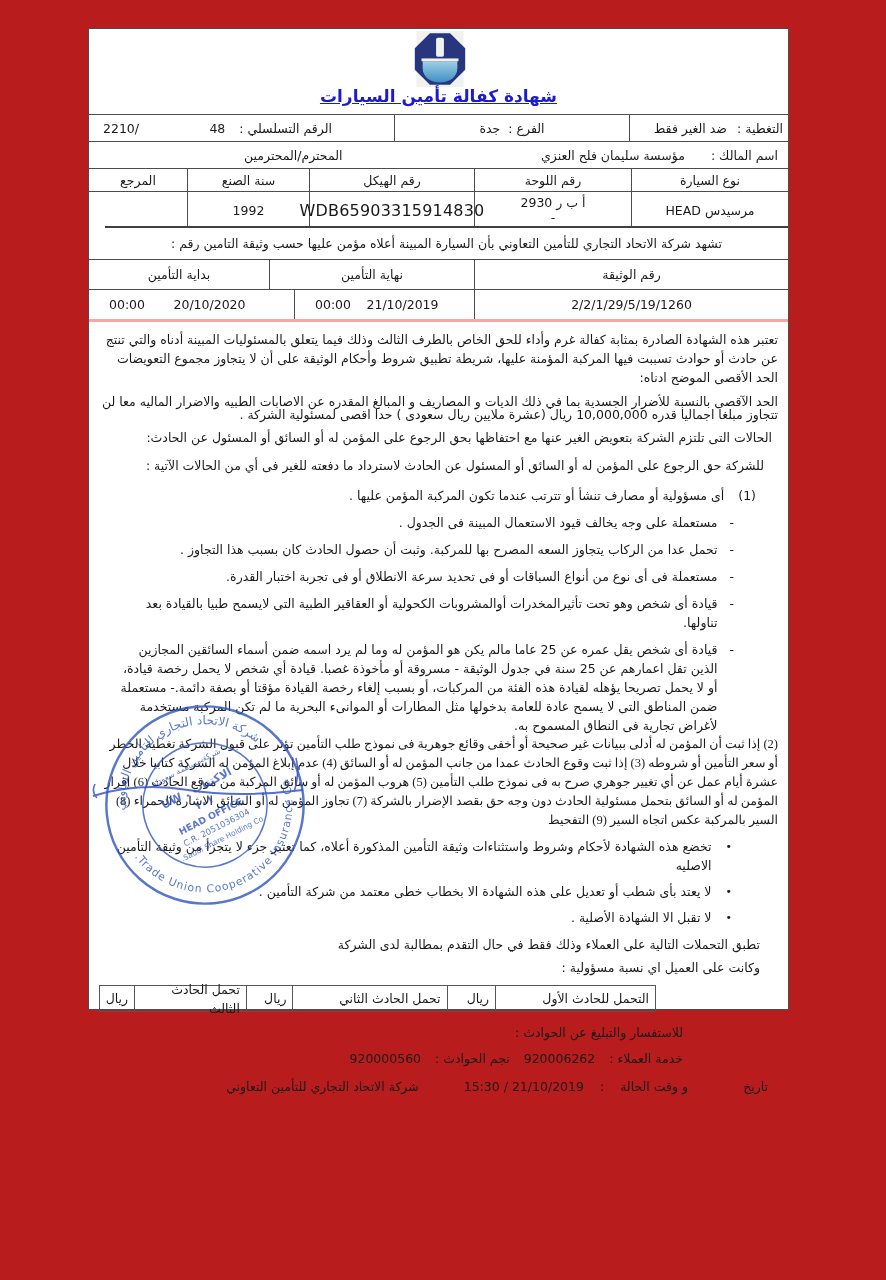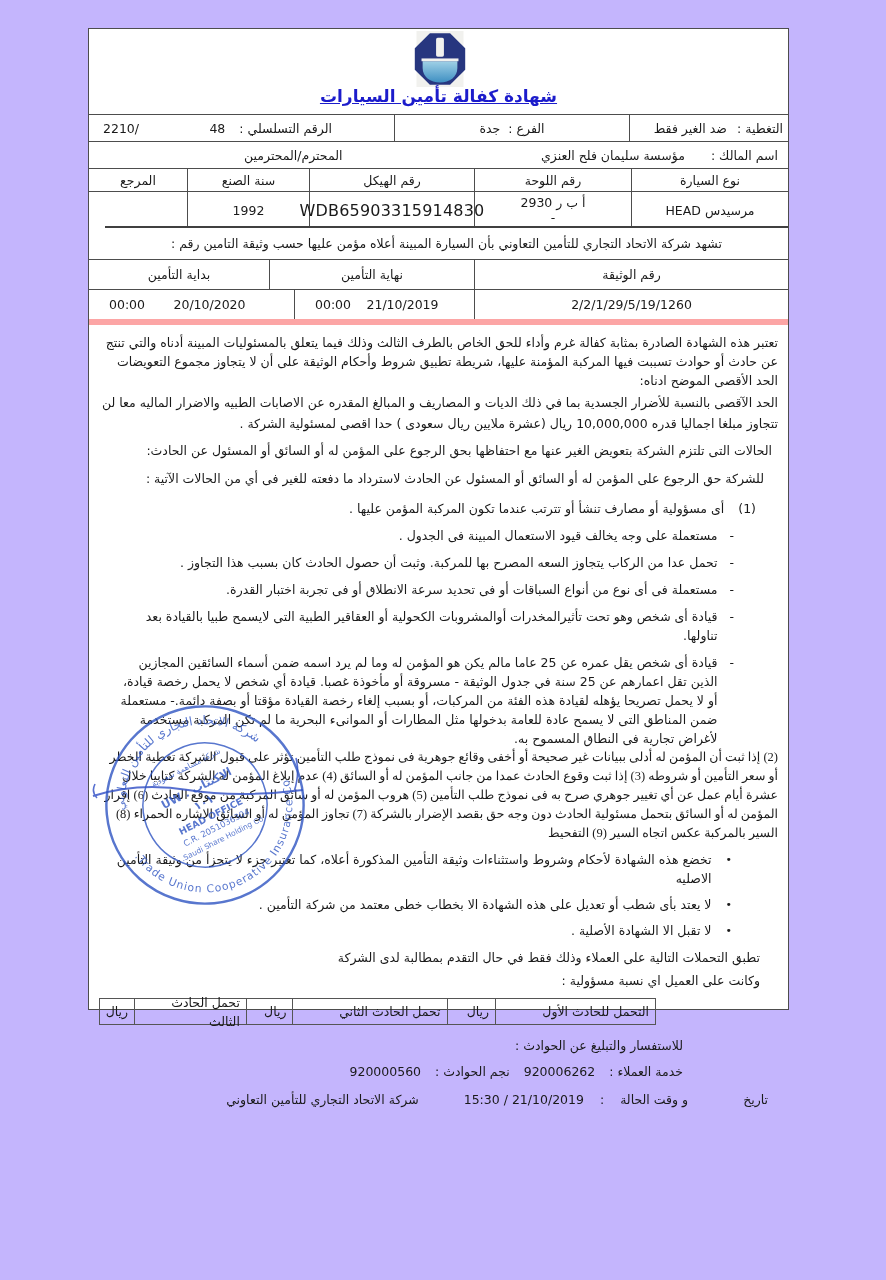--- a/index.html
+++ b/index.html
@@ -1,18 +1,18 @@
 <!DOCTYPE html>
 <html lang="ar" dir="rtl"><head>
 <meta charset="utf-8">
 <style>
   * { margin:0; padding:0; box-sizing:border-box; }
   html,body { background:#ffffff; }
   body { width:886px; height:1280px; position:relative; font-family:"DejaVu Sans", sans-serif; color:#1a1a1a; }
-  .page { position:absolute; inset:0; background:#c4b5fd; overflow:hidden;padding-left:22px; }
+  .page { position:absolute; inset:0; background:#b91c1c; overflow:hidden;padding-left:22px; }
 
   .doc { position:absolute; left:88px; top:28px; width:701px; height:982px; border:1px solid #4d4d4d; direction:rtl; font-size:12.5px; background:#fff; }
 
   
   .logo-wrap { position:absolute; top:2px; left:305px; width:92px; height:56px; }
   .doc-title { position:absolute; top:57px; left:0; right:0; text-align:center; color:#1c1ccb; font-weight:bold; font-size:17px; text-decoration:underline; letter-spacing:.5px; }
 
   
   .row { position:absolute; left:0; right:0; display:flex; flex-direction:row; border-top:1px solid #4d4d4d; align-items:center; }
   .row > .cell { height:100%; display:flex; align-items:center; border-left:1px solid #4d4d4d; }
@@ -44,23 +44,23 @@
   .pol-h { top:230px; height:30px; }
   .pol-v { top:260px; height:30px; }
   .pol-h > .cell { justify-content:center; }
   .p-doc { width:314px; } .p-start { width:180px; } .p-end { flex:1; }
   .pv { justify-content:center; direction:ltr; }
   .pv-date { display:flex; width:100%; padding:0 20px; direction:ltr; }
   .pv-date .t { }
   .pv-date .d { margin:0 auto; }
 
   
-  .body-box { position:absolute; top:290px; left:0; right:0; bottom:0; border-top:6px solid #fca5a5; padding:6px 10px 4px 10px; line-height:19px; }
+  .body-box { position:absolute; top:290px; left:0; right:0; bottom:0; border-top:3px solid #fca5a5; padding:6px 10px 4px 10px; line-height:19px; }
   .p1 { margin-top:2px; }
-  .p2 { margin-top:2px; line-height:21px; }
+  .p2 { margin-top:8px; line-height:13px; }
   .p3 { margin-top:7px; margin-right:6px; }
   .p4 { margin-top:9px; margin-right:14px; }
   .num-item { margin-top:11px; margin-right:22px; display:flex; gap:14px; }
   .dash-item { margin-top:8px; margin-right:44px; display:flex; gap:12px; margin-left:14px; }
   .p5 { margin-top:0;font-family:Liberation Serif, serif; }
   .bullet-item { margin-top:7px; margin-right:46px; display:flex; gap:14px; margin-left:14px; }
   .bullet-item .b { font-size:11px; }
   .p6 { margin-top:8px; margin-right:18px; }
   .p7 { margin-top:4px; margin-right:18px; }
 

